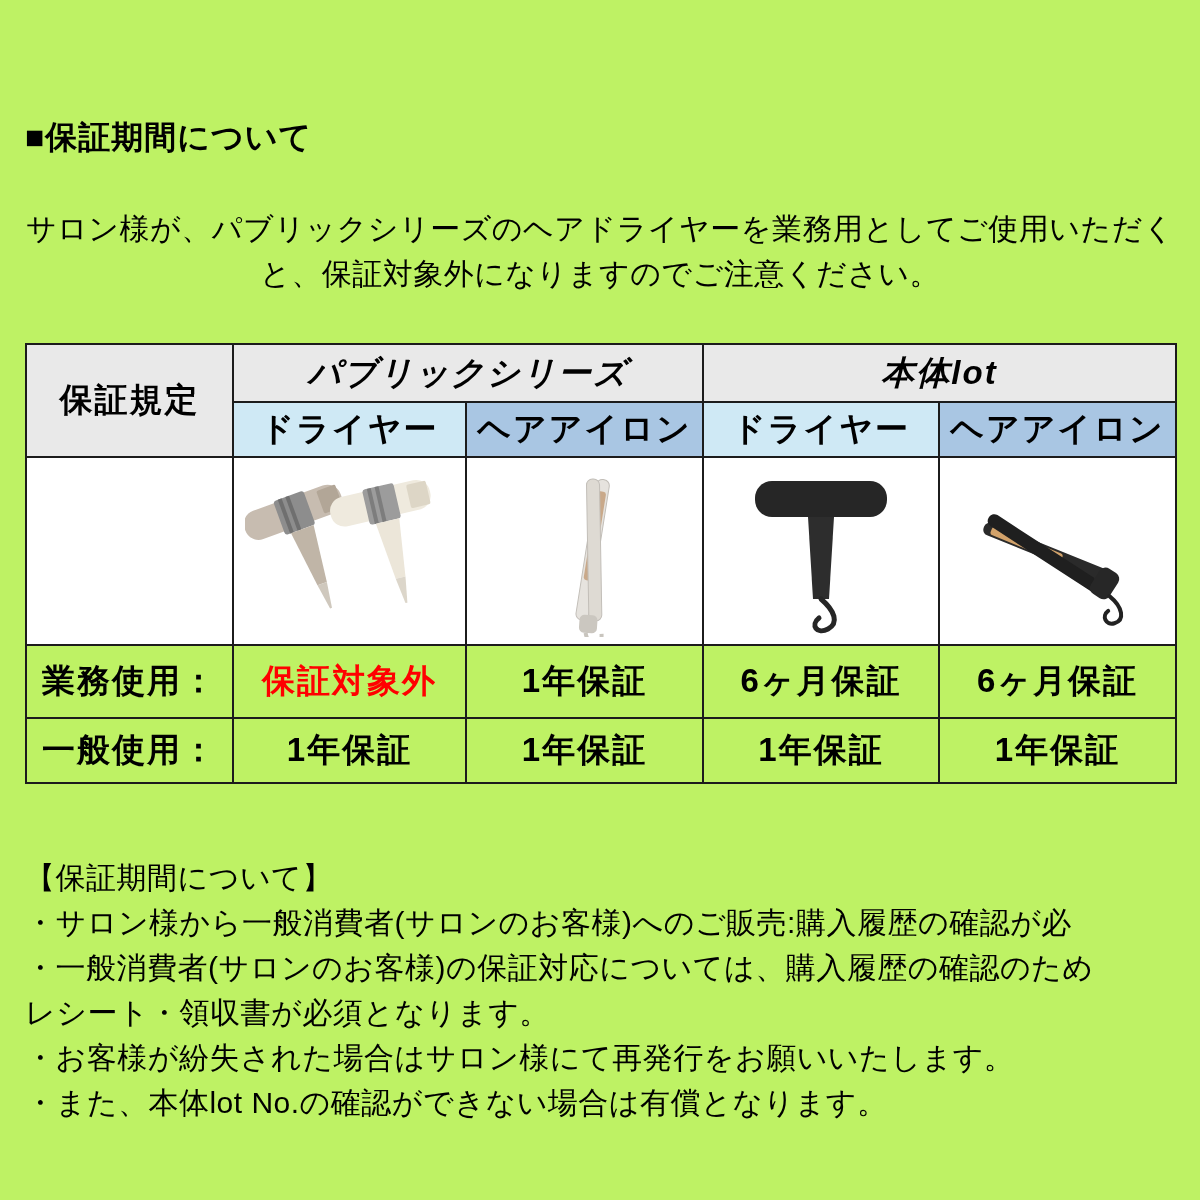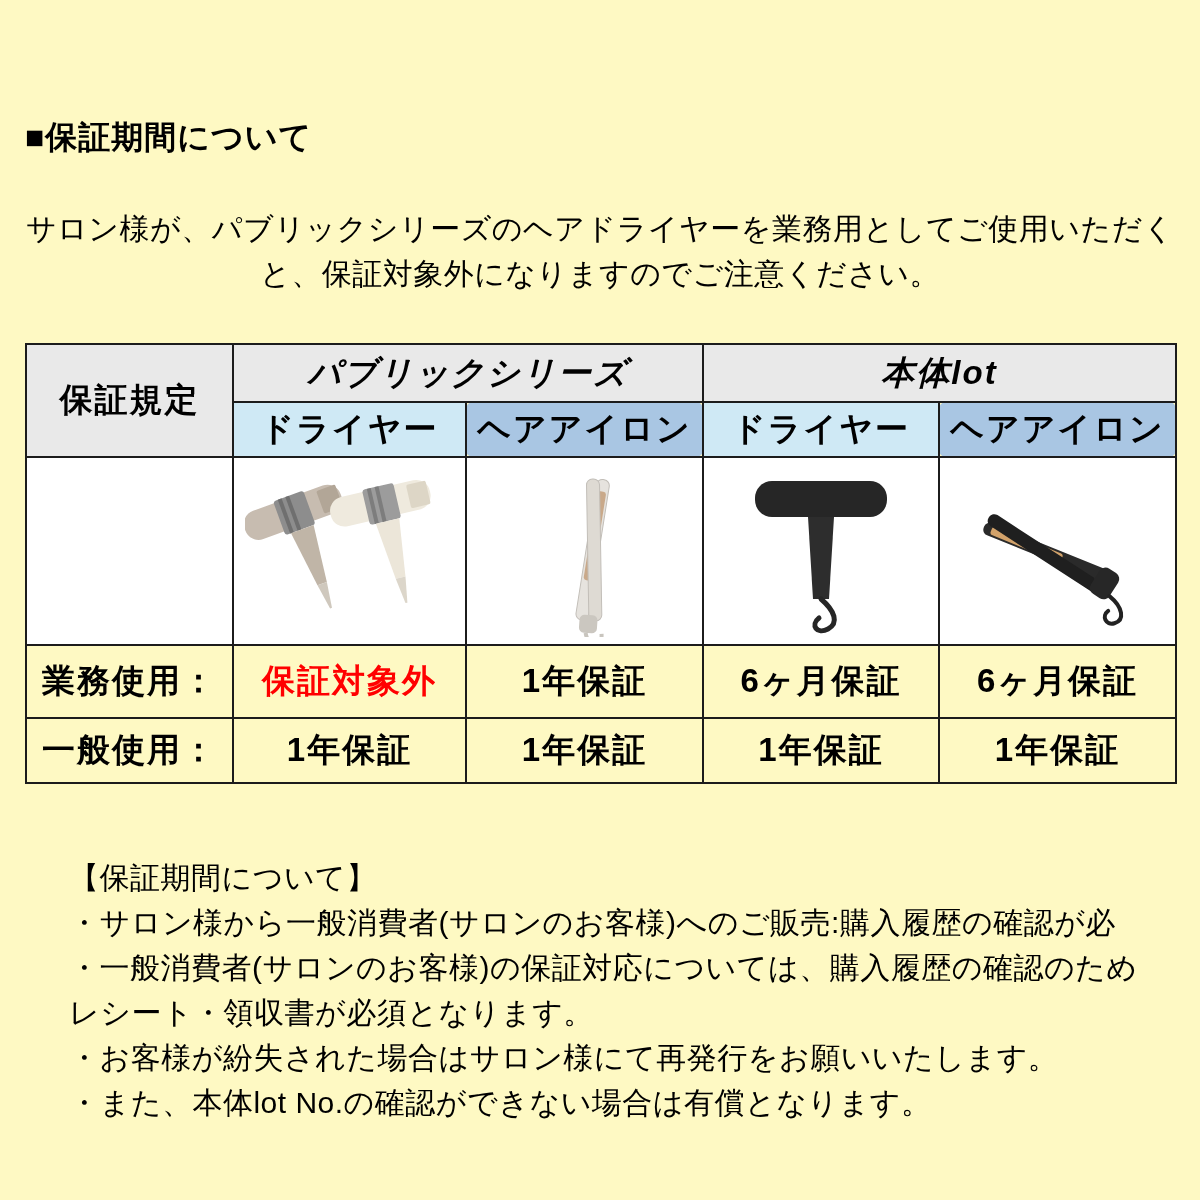--- a/index.html
+++ b/index.html
@@ -1,20 +1,20 @@
 <!DOCTYPE html>
 <html lang="ja" style="--header-gray: #e9e9e9; --dryer-blue: #cfe9f5; --iron-blue: #a9c6e3; --alert-red: #ff0000; --border-black: #1c1c1c;"><head>
 <meta charset="utf-8">
 <style>
   html, body { margin: 0; padding: 0; background: #ffffff; }
   .page {
     position: relative;
     width: 1200px;
     height: 1200px;
-    background: #fef9c3;
+    background: #bef264;
     box-sizing: border-box;
     padding: 118px 25px 0 25px;
     font-family: "Liberation Sans", "DejaVu Sans", sans-serif;
     color: #000000;
     overflow: hidden;
   }
   .doc-title {
     font-size: 32px;
     font-weight: bold;
     line-height: 38px;
@@ -44,30 +44,29 @@
     overflow: hidden;
   }
   tr.row-series   { height: 58px; }
   tr.row-products { height: 55px; padding-left: 42px; }
   tr.row-images   { height: 188px; }
   tr.row-data-1   { height: 73px; }
   tr.row-data-2   { height: 65px; }
   .cell-corner { background: var(--header-gray, #e9e9e9); }
   .cell-series { background: var(--header-gray, #e9e9e9); font-size: 32px; font-style: italic; }
   .cell-dryer  { background: var(--dryer-blue, #cfe9f5); font-size: 32px; }
-  .cell-iron   { background: var(--iron-blue, #a9c6e3); font-size: 32px; border-radius: 7px; }
+  .cell-iron   { background: var(--iron-blue, #a9c6e3); font-size: 32px; }
   .cell-image  { background: #ffffff; }
   .cell-alert  { color: var(--alert-red, #ff0000); }
   .cell-image svg { display: block; margin: 0 auto; }
   .notes {
     margin-top: 71px;
     font-size: 30px;
     line-height: 45px;
     letter-spacing: 0.5px;
-    margin-left: 44px;
   }
   .notes-line { white-space: nowrap; }
 </style>
 </head>
 <body>
 
 <div class="page">
 
   <div class="doc-title">■保証期間について</div>
 

